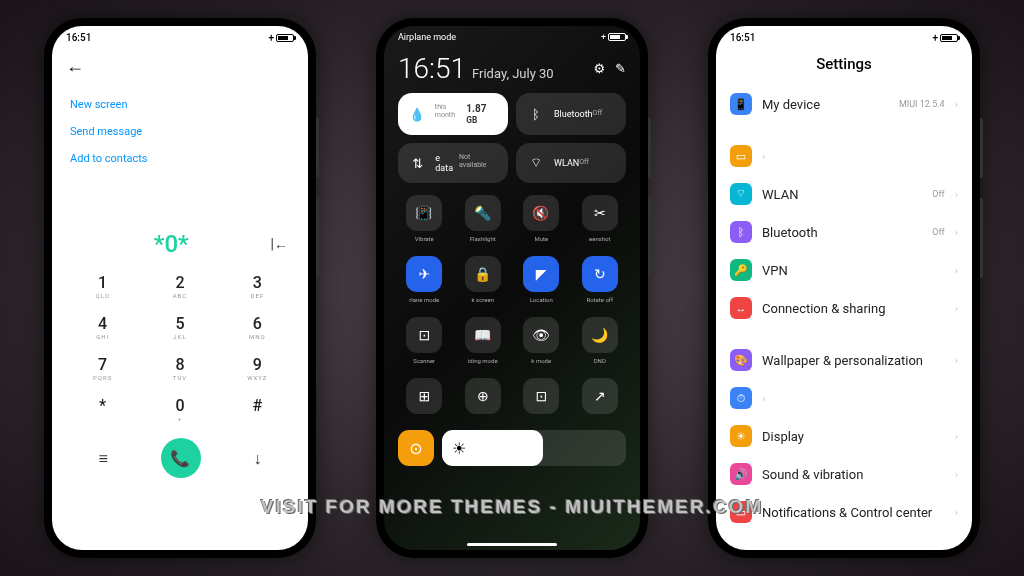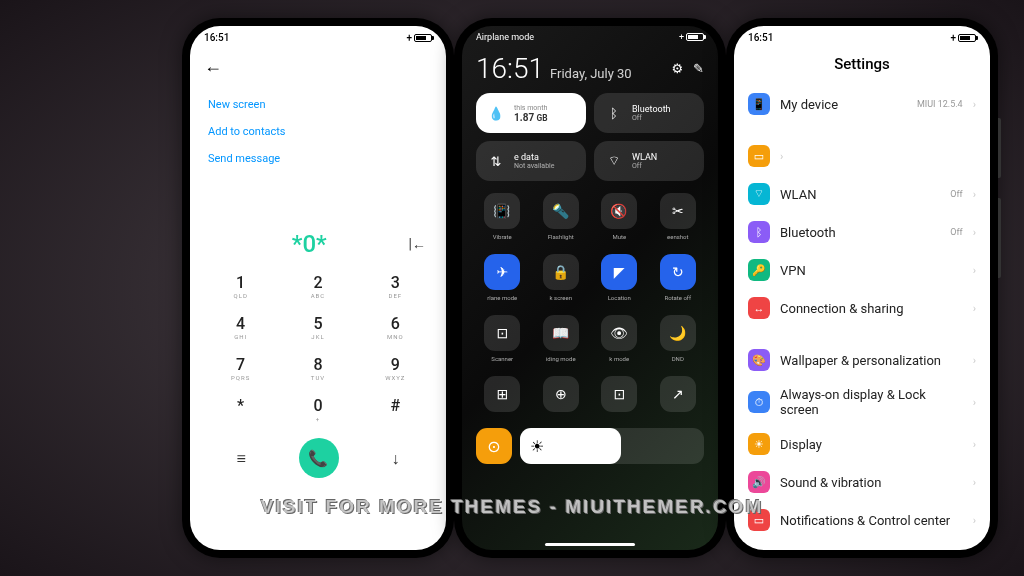--- a/index.html
+++ b/index.html
@@ -1,17 +1,17 @@
 <!DOCTYPE html>
 <html><head>
 <meta charset="utf-8">
 <style>
 *{box-sizing:border-box;margin:0;padding:0;font-family:-apple-system,BlinkMacSystemFont,'Segoe UI',Roboto,sans-serif}
 body{background:radial-gradient(ellipse at center,#4a4248 0%,#1a1419 100%);width:1024px;height:576px;overflow:hidden;position:relative}
-.phones{display:flex;justify-content:flex-end;align-items:center;height:100%;padding:20px 26px}
+.phones{display:flex;justify-content:space-between;align-items:center;height:100%;padding:20px 44px}
 .phone{width:272px;height:540px;background:#000;border-radius:38px;padding:8px;box-shadow:0 0 20px rgba(0,0,0,0.5);position:relative}
 .phone::before{content:'';position:absolute;right:-3px;top:100px;width:3px;height:60px;background:#333;border-radius:0 2px 2px 0}
 .phone::after{content:'';position:absolute;right:-3px;top:180px;width:3px;height:80px;background:#333;border-radius:0 2px 2px 0}
 .screen{width:100%;height:100%;border-radius:30px;overflow:hidden;position:relative}
 .screen-white{background:#fff}
 .screen-dark{background:linear-gradient(135deg,#1a1a1a 0%,#0a0a0a 50%,#1a2a1a 100%)}
 .statusbar{display:flex;justify-content:space-between;align-items:center;padding:6px 14px;font-size:10px;font-weight:500}
 .sb-white{color:#000}
 .battery{display:flex;align-items:center;gap:2px}
 .batt-icon{width:18px;height:8px;border:1px solid currentColor;border-radius:2px;position:relative}
@@ -38,21 +38,21 @@
 .cc-header{display:flex;justify-content:space-between;padding:6px 14px;color:#fff;font-size:9px}
 .cc-time-row{display:flex;justify-content:space-between;align-items:center;padding:4px 14px 8px}
 .cc-time{color:#fff;display:flex;align-items:baseline;gap:6px}
 .cc-clock{font-size:28px;font-weight:300}
 .cc-date{font-size:13px;opacity:0.8}
 .cc-icons{display:flex;gap:10px;color:#fff;font-size:13px}
 .cc-tiles{display:grid;grid-template-columns:1fr 1fr;gap:8px;padding:0 14px 8px}
 .tile{background:rgba(255,255,255,0.12);border-radius:14px;padding:10px;display:flex;align-items:center;gap:8px;color:#fff}
 .tile-white{background:#fff;color:#333}
 .tile-icon{width:20px;height:20px;display:flex;align-items:center;justify-content:center;font-size:13px}
-.tile-text{display:flex;flex-direction:column}
+.tile-text{display:flex;}
 .tile-label{font-size:9px}
 .tile-sub{font-size:7px;opacity:0.6}
 .tile-val{font-size:10px;font-weight:700}
 .cc-grid{display:grid;grid-template-columns:repeat(4,1fr);gap:6px;padding:0 14px}
 .cc-item{display:flex;flex-direction:column;align-items:center;gap:4px;padding:4px 0}
 .cc-btn{width:36px;height:36px;border-radius:11px;background:rgba(255,255,255,0.12);display:flex;align-items:center;justify-content:center;color:#fff;font-size:14px}
 .cc-btn.active{background:#2563eb}
 .cc-label{font-size:6px;color:#aaa;text-align:center}
 .brightness{display:flex;gap:8px;padding:8px 14px;align-items:center}
 .bright-btn{width:36px;height:36px;border-radius:11px;background:#f59e0b;display:flex;align-items:center;justify-content:center;color:#fff}
@@ -82,22 +82,22 @@
 <span>16:51</span>
 <span class="battery">+<span class="batt-icon">
               <span class="batt-fill"></span>
             </span></span>
 </div>
 <div class="dialer-header">
 <span class="back-arrow">←</span>
 </div>
 <div class="dialer-actions" id="dialer-actions">
           <span class="action-link">New screen</span>
+          <span class="action-link">Send message</span>
           <span class="action-link">Add to contacts</span>
-          <span class="action-link">Send message</span>
         </div>
 <div class="dialer-spacer"></div>
 <div class="number-display">
 <span class="number-val">*0*</span>
 <span class="num-back">|←</span>
 </div>
 <div class="keypad" id="keypad">
           <div class="key">
             <span class="key-num">1</span>
             <span class="key-sub">QLD</span>
@@ -323,21 +323,20 @@
             <span class="set-chev">›</span>
           </div>
           <div class="set-gap"></div>
           <div class="set-item">
             <span class="set-icon ic-purple">🎨</span>
             <span class="set-label">Wallpaper &amp; personalization</span>
             <span class="set-chev">›</span>
           </div>
           <div class="set-item">
             <span class="set-icon ic-blue">⏱</span>
-            <span class="set-label">Always-on display &amp; Lock screen</span>
             <span class="set-chev">›</span>
           </div>
           <div class="set-item">
             <span class="set-icon ic-yellow">☀</span>
             <span class="set-label">Display</span>
             <span class="set-chev">›</span>
           </div>
           <div class="set-item">
             <span class="set-icon ic-pink">🔊</span>
             <span class="set-label">Sound &amp; vibration</span>

